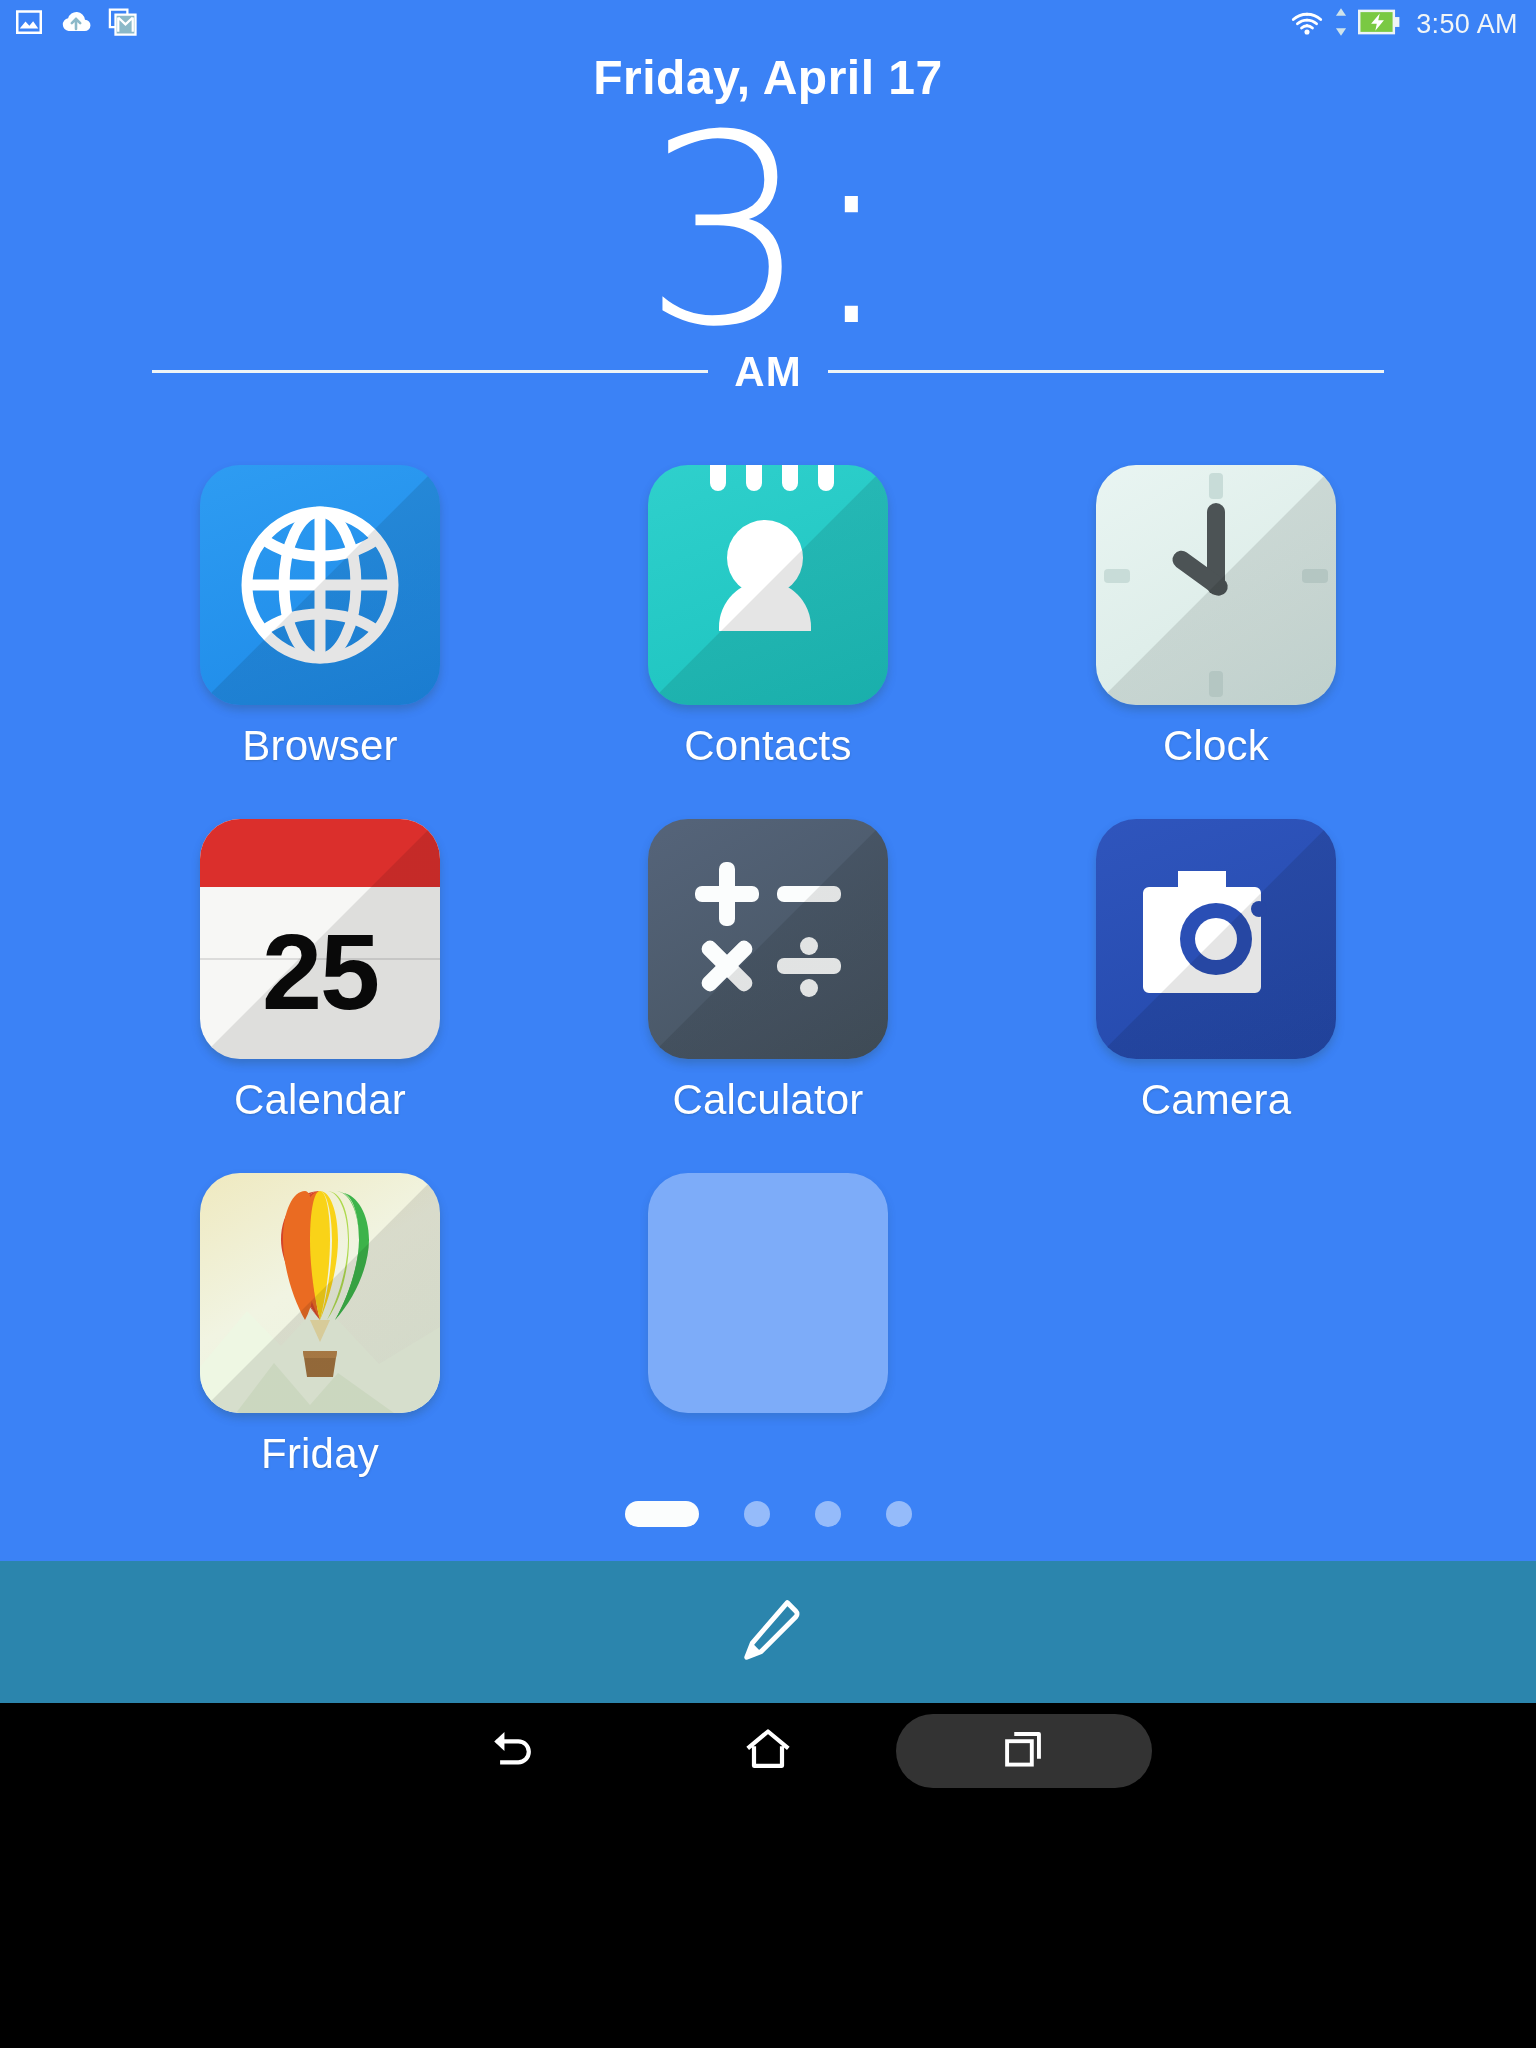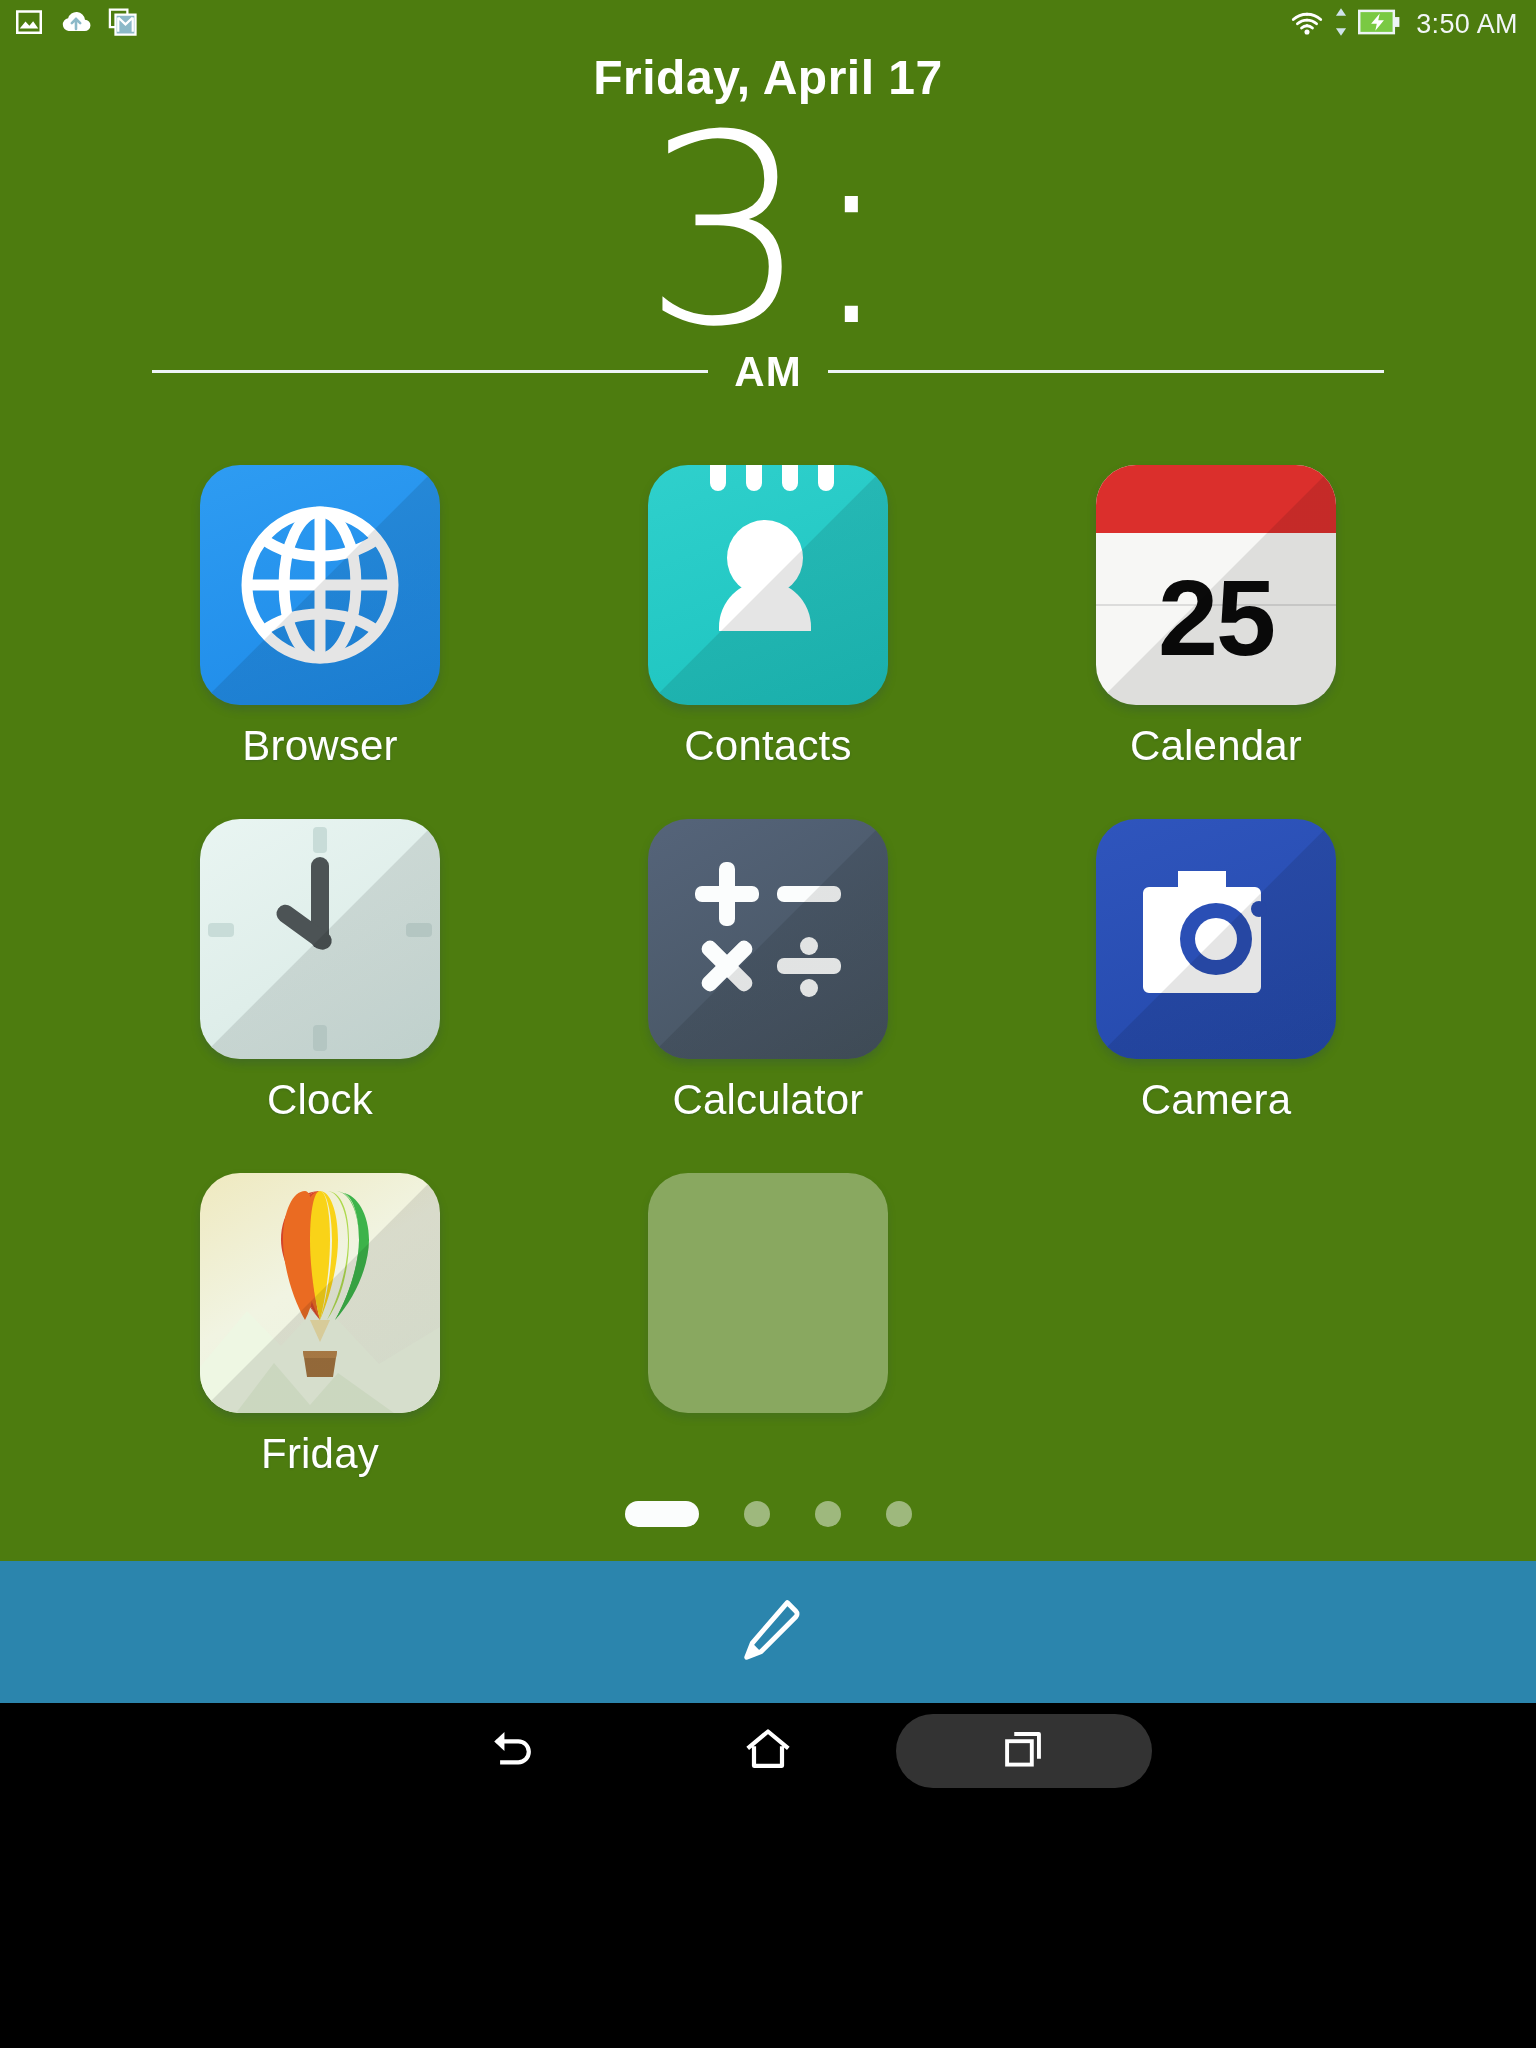--- a/index.html
+++ b/index.html
@@ -5,21 +5,21 @@
   * { margin:0; padding:0; box-sizing:border-box; }
   html, body {
     width:1536px; height:2048px;
     background:#000;
     font-family:"Liberation Sans", sans-serif;
     overflow:hidden;
   }
   #screen {
     position:relative;
     width:1536px; height:1640px;
-    background:#4d7c0f;
+    background:#3b82f6;
     display:flex; flex-direction:column;
   }
 
   
   #status-bar {
     height:48px; flex:0 0 48px;
     display:flex; align-items:center;
     padding:0 18px 0 14px;
     position:relative; z-index:5;
   }
@@ -263,40 +263,40 @@
         <svg width="240" height="240" viewBox="0 0 240 240" style="position:absolute;inset:0">
           <circle cx="117" cy="93" r="38" fill="#ffffff"></circle>
           <path d="M71 162a46 46 0 0192 0v4H71z" fill="#ffffff"></path>
         </svg>
         <div class="longshadow"></div>
       </div>
       <div class="app-label">Contacts</div>
     </div>
 
     <div class="app-cell">
-      <div class="icon-shell ic-calendar">
-        <span class="cal-head"></span>
-        <span class="cal-line"></span>
-        <span class="cal-day">25</span>
-        <div class="longshadow"></div>
-      </div>
-      <div class="app-label">Calendar</div>
-    </div>
-
-    <div class="app-cell">
       <div class="icon-shell ic-clock">
         <span class="clk-tick" style="left:113px;top:8px;width:14px;height:26px"></span>
         <span class="clk-tick" style="right:8px;top:104px;width:26px;height:14px"></span>
         <span class="clk-tick" style="left:113px;bottom:8px;width:14px;height:26px"></span>
         <span class="clk-tick" style="left:8px;top:104px;width:26px;height:14px"></span>
         <span class="clk-hand" style="left:111px;top:38px;width:18px;height:92px"></span>
         <span class="clk-hand" style="left:66px;top:118px;width:64px;height:18px;transform-origin:right center;transform:rotate(36deg)"></span>
         <div class="longshadow"></div>
       </div>
       <div class="app-label">Clock</div>
+    </div>
+
+    <div class="app-cell">
+      <div class="icon-shell ic-calendar">
+        <span class="cal-head"></span>
+        <span class="cal-line"></span>
+        <span class="cal-day">25</span>
+        <div class="longshadow"></div>
+      </div>
+      <div class="app-label">Calendar</div>
     </div>
 
     <div class="app-cell">
       <div class="icon-shell ic-calculator">
 
         <span class="calc-bar" style="left:47px;top:67px;width:64px;height:16px"></span>
         <span class="calc-bar" style="left:71px;top:43px;width:16px;height:64px"></span>
 
         <span class="calc-bar" style="left:129px;top:67px;width:64px;height:16px"></span>
 

